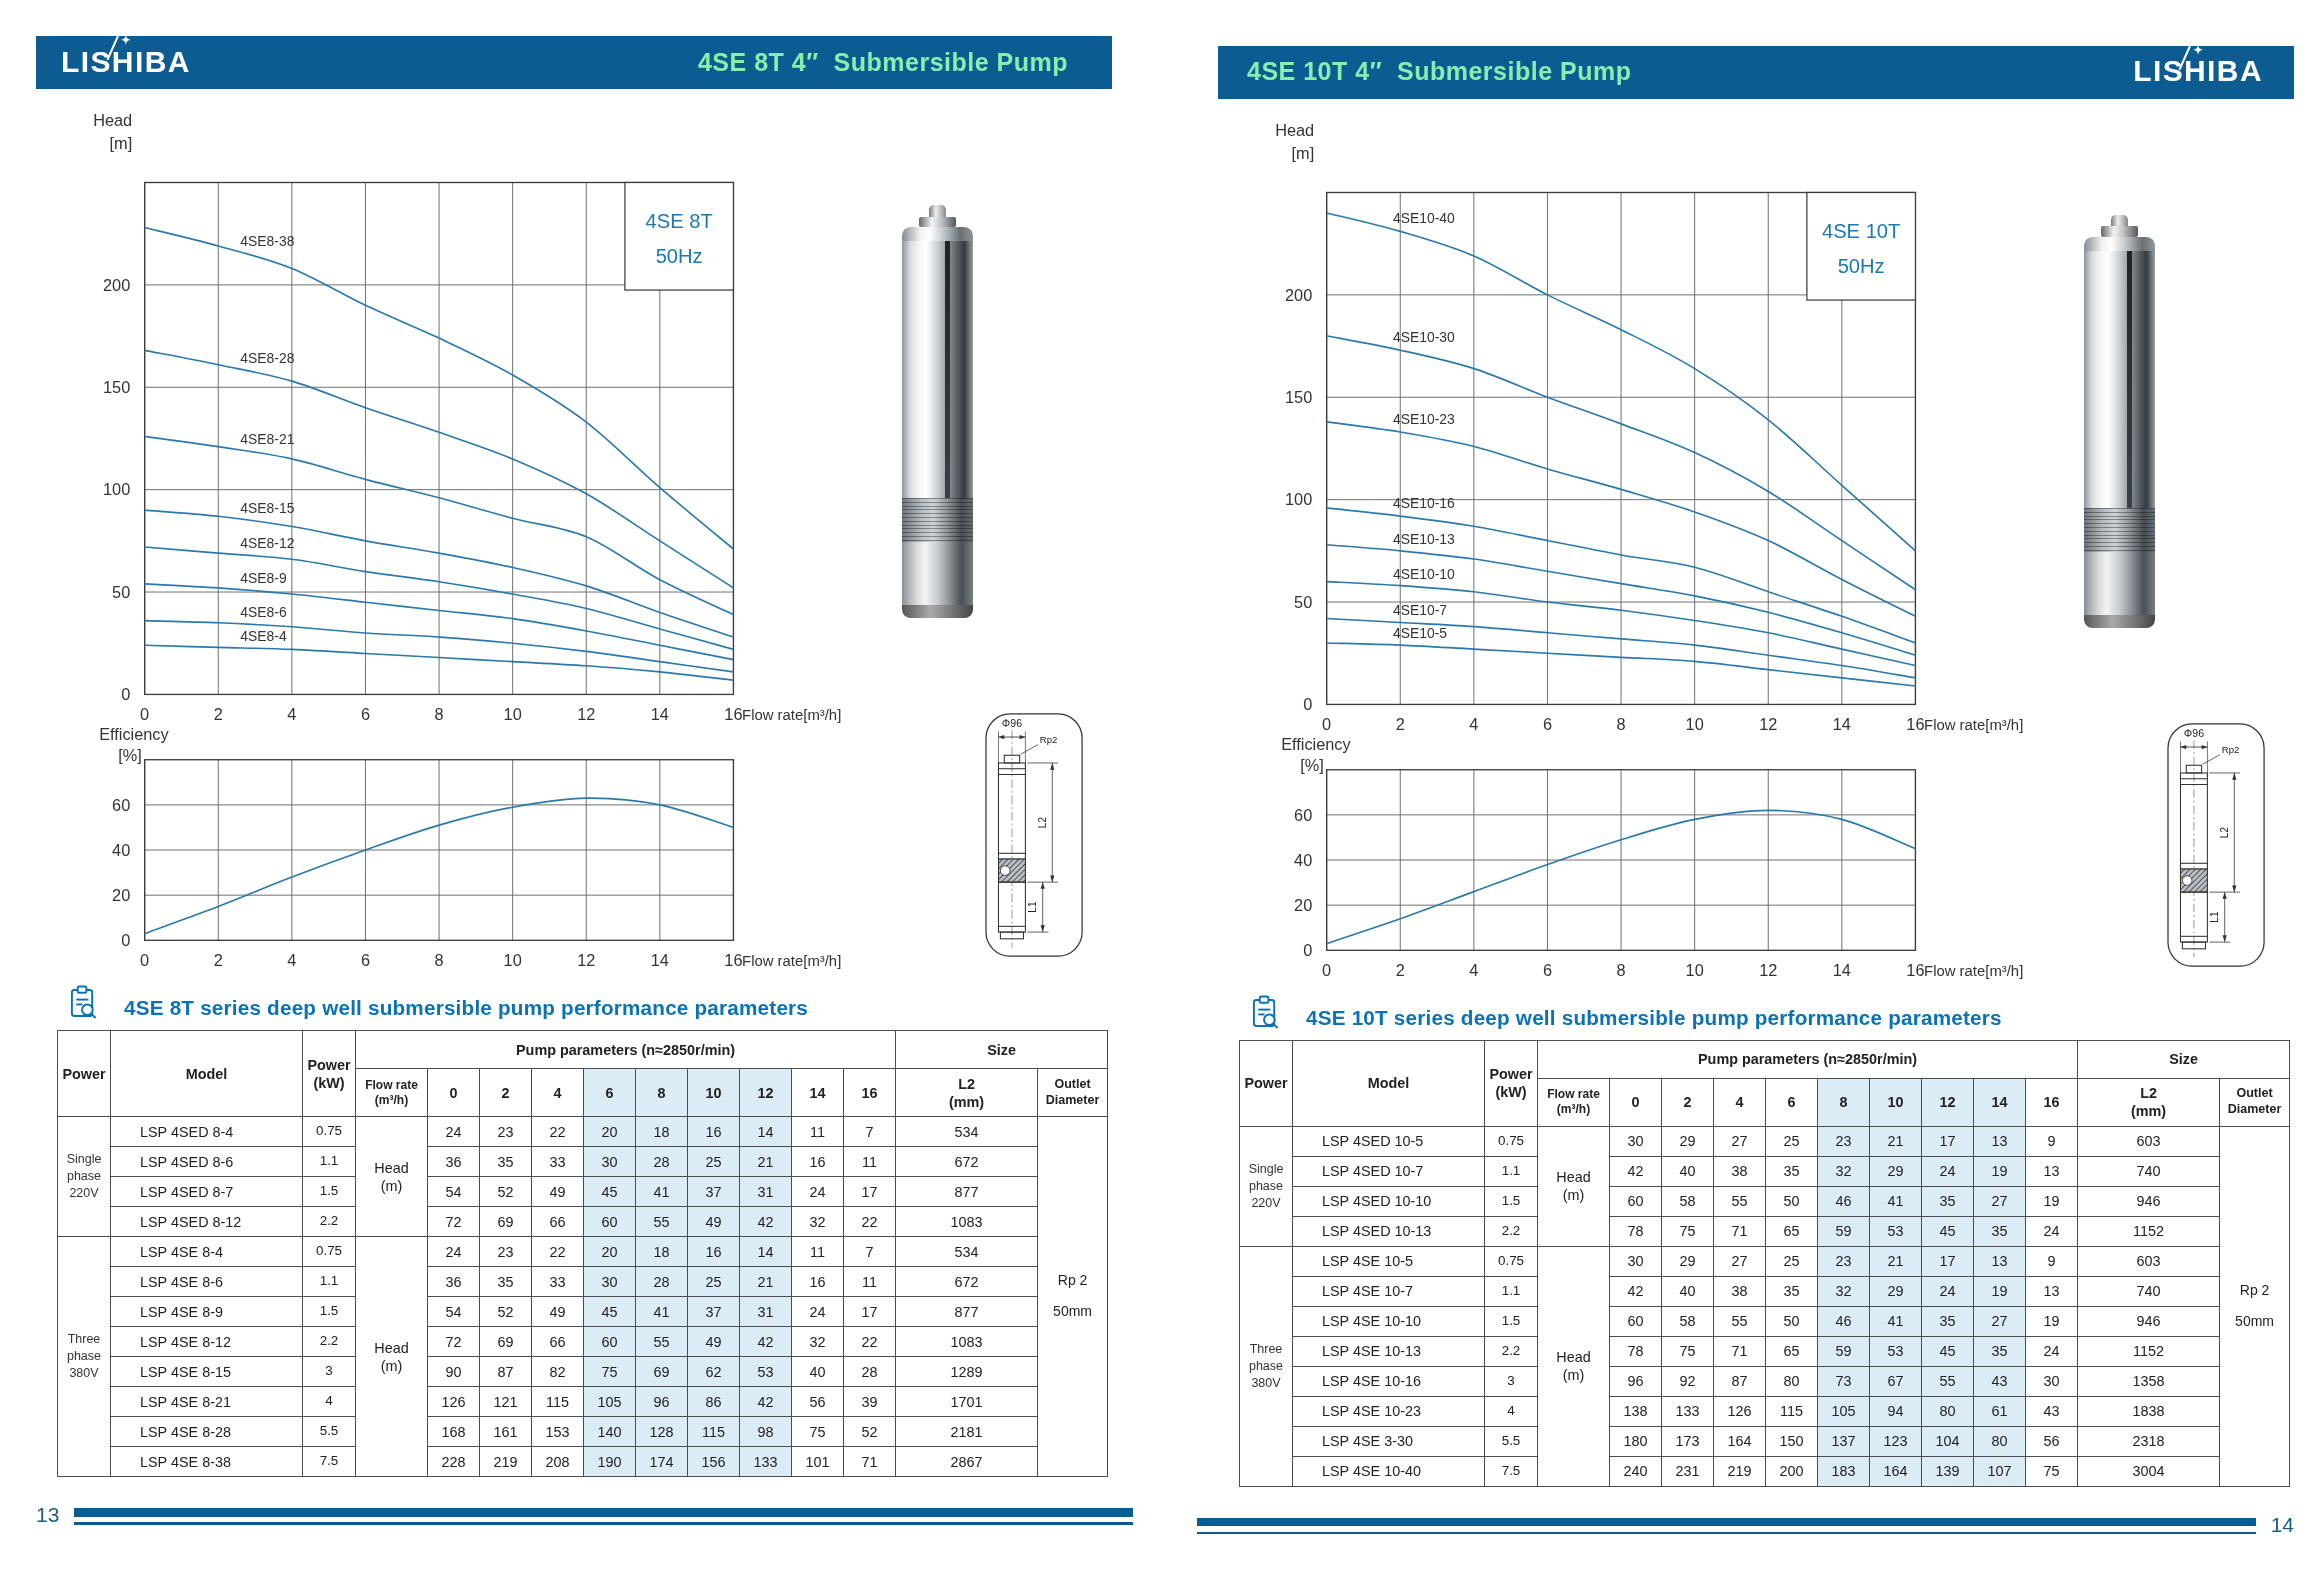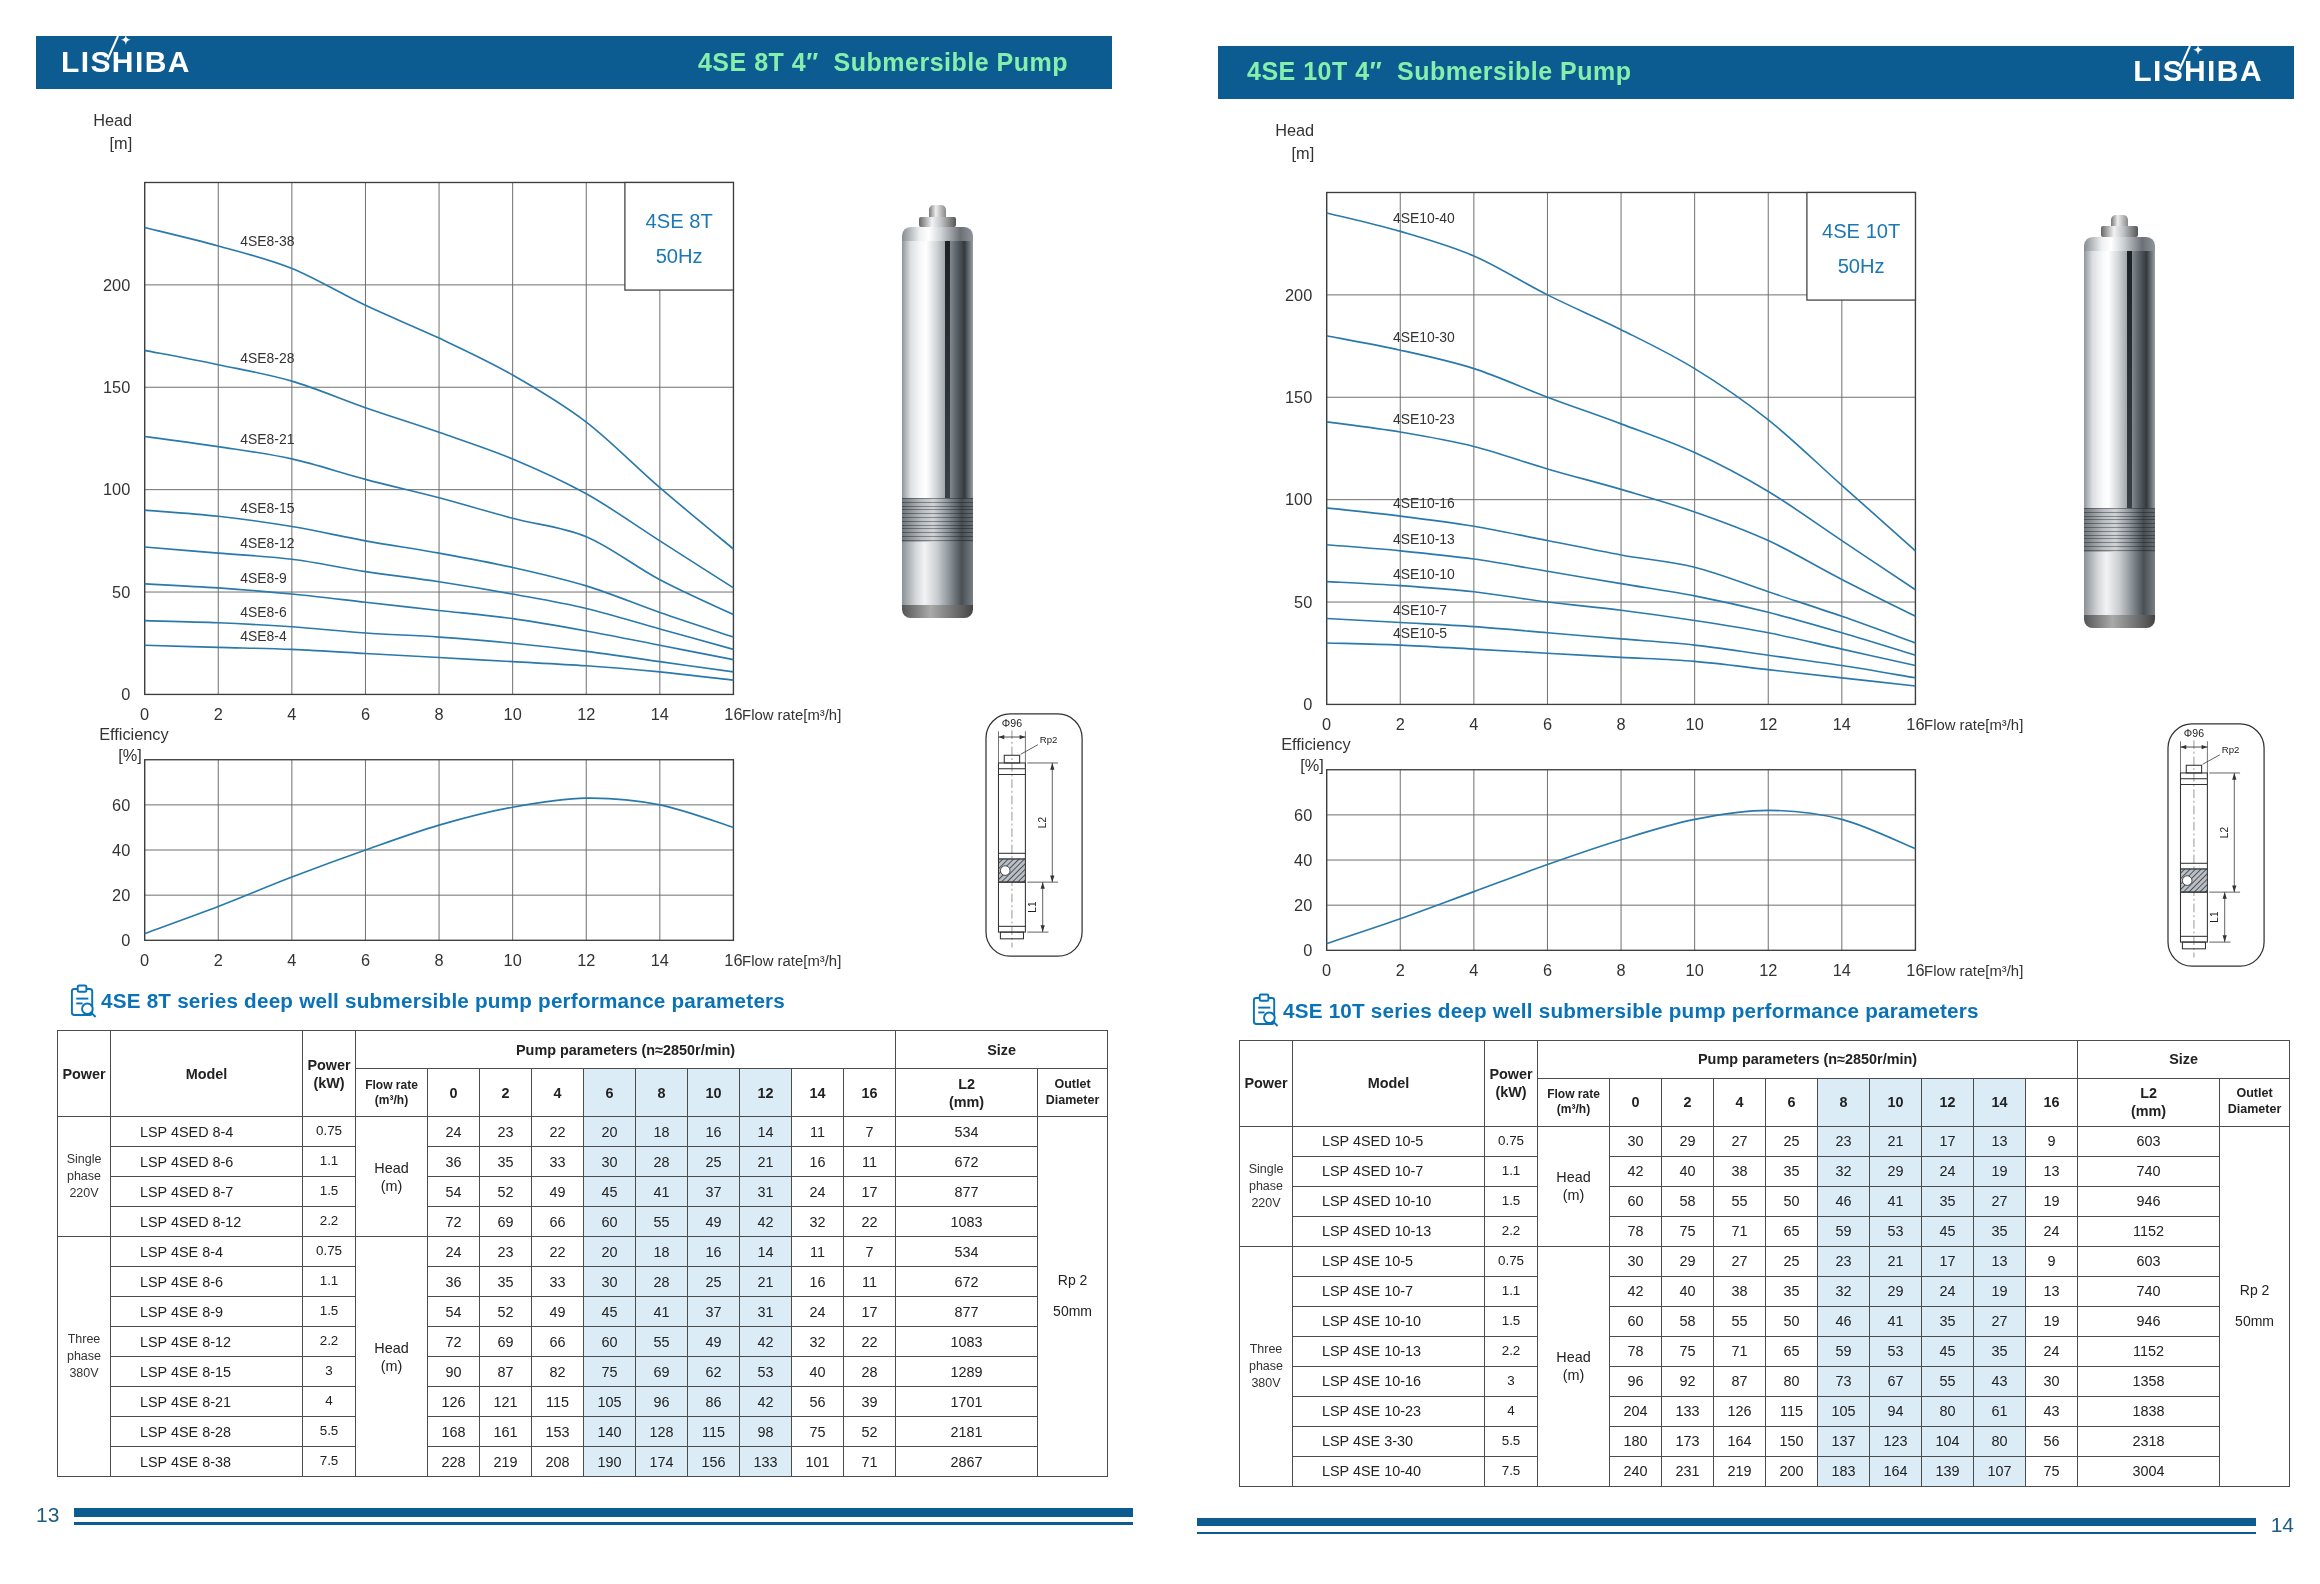--- a/index.html
+++ b/index.html
@@ -29,21 +29,21 @@
   .p-shoulder{width:71px;height:14.4px;background:linear-gradient(90deg,#868d92,#eef0f1 25%,#fff 38%,#cfd3d6 55%,#6a7176 82%,#8f959a);border-radius:8.6px 8.6px 0 0}
   .p-body{position:relative;width:71px;height:257px;background:linear-gradient(90deg,#8f969b 0,#dcdfe2 12%,#f7f8f9 26%,#fff 34%,#d2d6d9 48%,#9aa1a6 62%,#565e63 78%,#343b40 88%,#767d82 96%,#9aa0a5 100%)}
   .p-cable{position:absolute !important;left:43px;top:0;width:4.8px;height:100%;background:linear-gradient(180deg,#1d2226,#3a4146)}
   .p-screen{width:71px;height:44px;background:repeating-linear-gradient(180deg,rgba(10,14,18,.38) 0 1px,rgba(255,255,255,0) 1px 3.8px),linear-gradient(90deg,#6f767b,#b9bec2 28%,#cfd3d6 44%,#8f969b 64%,#474e53 84%,#6a7176)}
   .p-lower{width:71px;height:63px;background:linear-gradient(90deg,#8a9196,#d5d8db 20%,#f2f3f4 32%,#c8ccd0 50%,#878e93 68%,#4a5156 84%,#787f84)}
   .p-foot{width:71px;height:12.5px;background:linear-gradient(90deg,#555,#aaa 40%,#444);border-radius:0 0 8.6px 8.6px}
 
   .dim-svg{position:absolute;left:949px;top:713px}
 
   
-  .sec{position:absolute;left:33px;top:982px;height:38px;display:flex;align-items:center;gap:3px}
+  .sec{position:absolute;left:33px;top:982px;height:38px;display:flex;align-items:flex-end;gap:26px}
   .sec-title{color:#0a72b7;font-weight:bold;font-size:20.7px;letter-spacing:0.2px}
 
   
   .tblwrap{position:absolute;left:21px;top:1030px}
   table{border-collapse:collapse;table-layout:fixed;width:1049px;color:#222}
   th,td{border:1px solid #4c4c4c;text-align:center;vertical-align:middle;white-space:pre-line;line-height:1.25;overflow:hidden}
   thead tr:first-child{height:38px}
   thead tr:last-child{height:48px}
   tbody tr{height:30px}
   th{font-weight:bold;font-size:14.4px}
@@ -829,21 +829,21 @@
             <td class="hl">73</td>
             <td class="hl">67</td>
             <td class="hl">55</td>
             <td class="hl">43</td>
             <td>30</td>
             <td>1358</td>
           </tr>
           <tr>
             <td class="model">LSP 4SE 10-23</td>
             <td class="kw">4</td>
-            <td>204</td>
+            <td>138</td>
             <td>133</td>
             <td>126</td>
             <td>115</td>
             <td class="hl">105</td>
             <td class="hl">94</td>
             <td class="hl">80</td>
             <td class="hl">61</td>
             <td>43</td>
             <td>1838</td>
           </tr>

